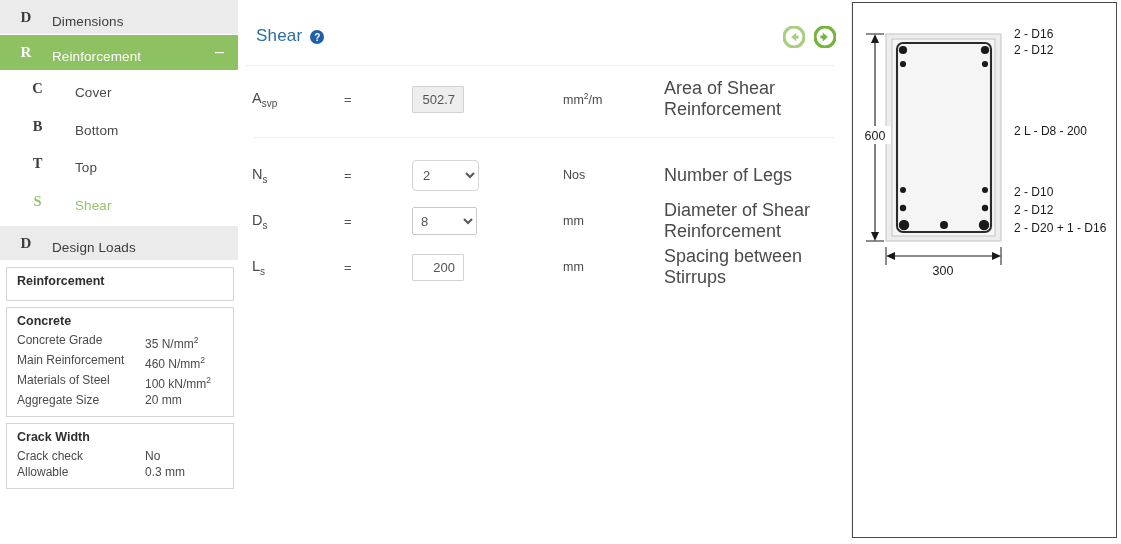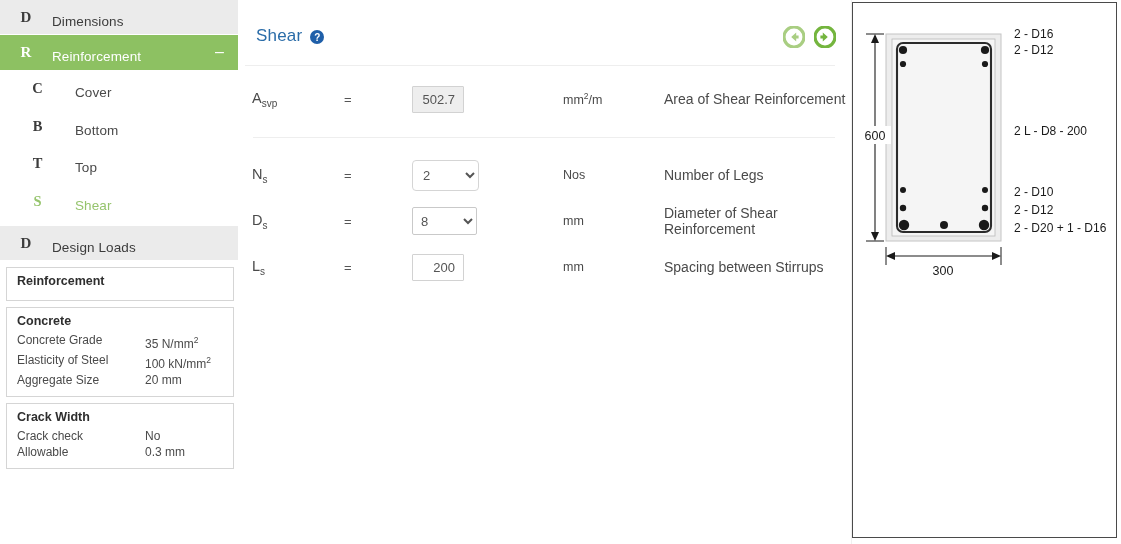--- a/index.html
+++ b/index.html
@@ -129,21 +129,21 @@
   }
   .fsym sub { font-size: 10px; }
   .feq { width: 32px; flex: none; font-size: 13px; color: #555; }
   .fctl { width: 102px; flex: none; }
   .funit {
     width: 68px; flex: none;
     font-size: 12.5px; color: #4a4a4a;
     padding-left: 13px;
   }
   .funit sup { font-size: 8.5px; }
-  .fdesc { font-size: 14px; color: #4a4a4a; padding-left: 10px; }
+  .fdesc { font-size: 18px; color: #4a4a4a; padding-left: 10px; }
 
   input.txt {
     width: 52px; height: 27px;
     border: 1px solid #d2d2d2; border-radius: 1px;
     background: #ffffff; color: #555;
     font-size: 13px; font-family: "Liberation Sans", sans-serif;
     text-align: right; padding: 0 8px 0 4px;
     outline: none;
   }
   input.txt.readonly {
@@ -219,21 +219,25 @@
       <div class="card-title">Reinforcement</div>
     </div>
 
     <div class="card">
       <div class="card-title">Concrete</div>
       <div class="card-row">
         <span class="k">Concrete Grade</span>
         <span class="v"><span>35 N/mm</span><sup>2</sup></span>
       </div>
       <div class="card-row">
-        <span class="k">Elasticity of Steel</span>
+        <span class="k">Main Reinforcement</span>
+        <span class="v"><span>460 N/mm</span><sup>2</sup></span>
+      </div>
+      <div class="card-row">
+        <span class="k">Materials of Steel</span>
         <span class="v"><span>100 kN/mm</span><sup>2</sup></span>
       </div>
       <div class="card-row">
         <span class="k">Aggregate Size</span>
         <span class="v">20 mm</span>
       </div>
     </div>
 
     <div class="card">
       <div class="card-title">Crack Width</div>

